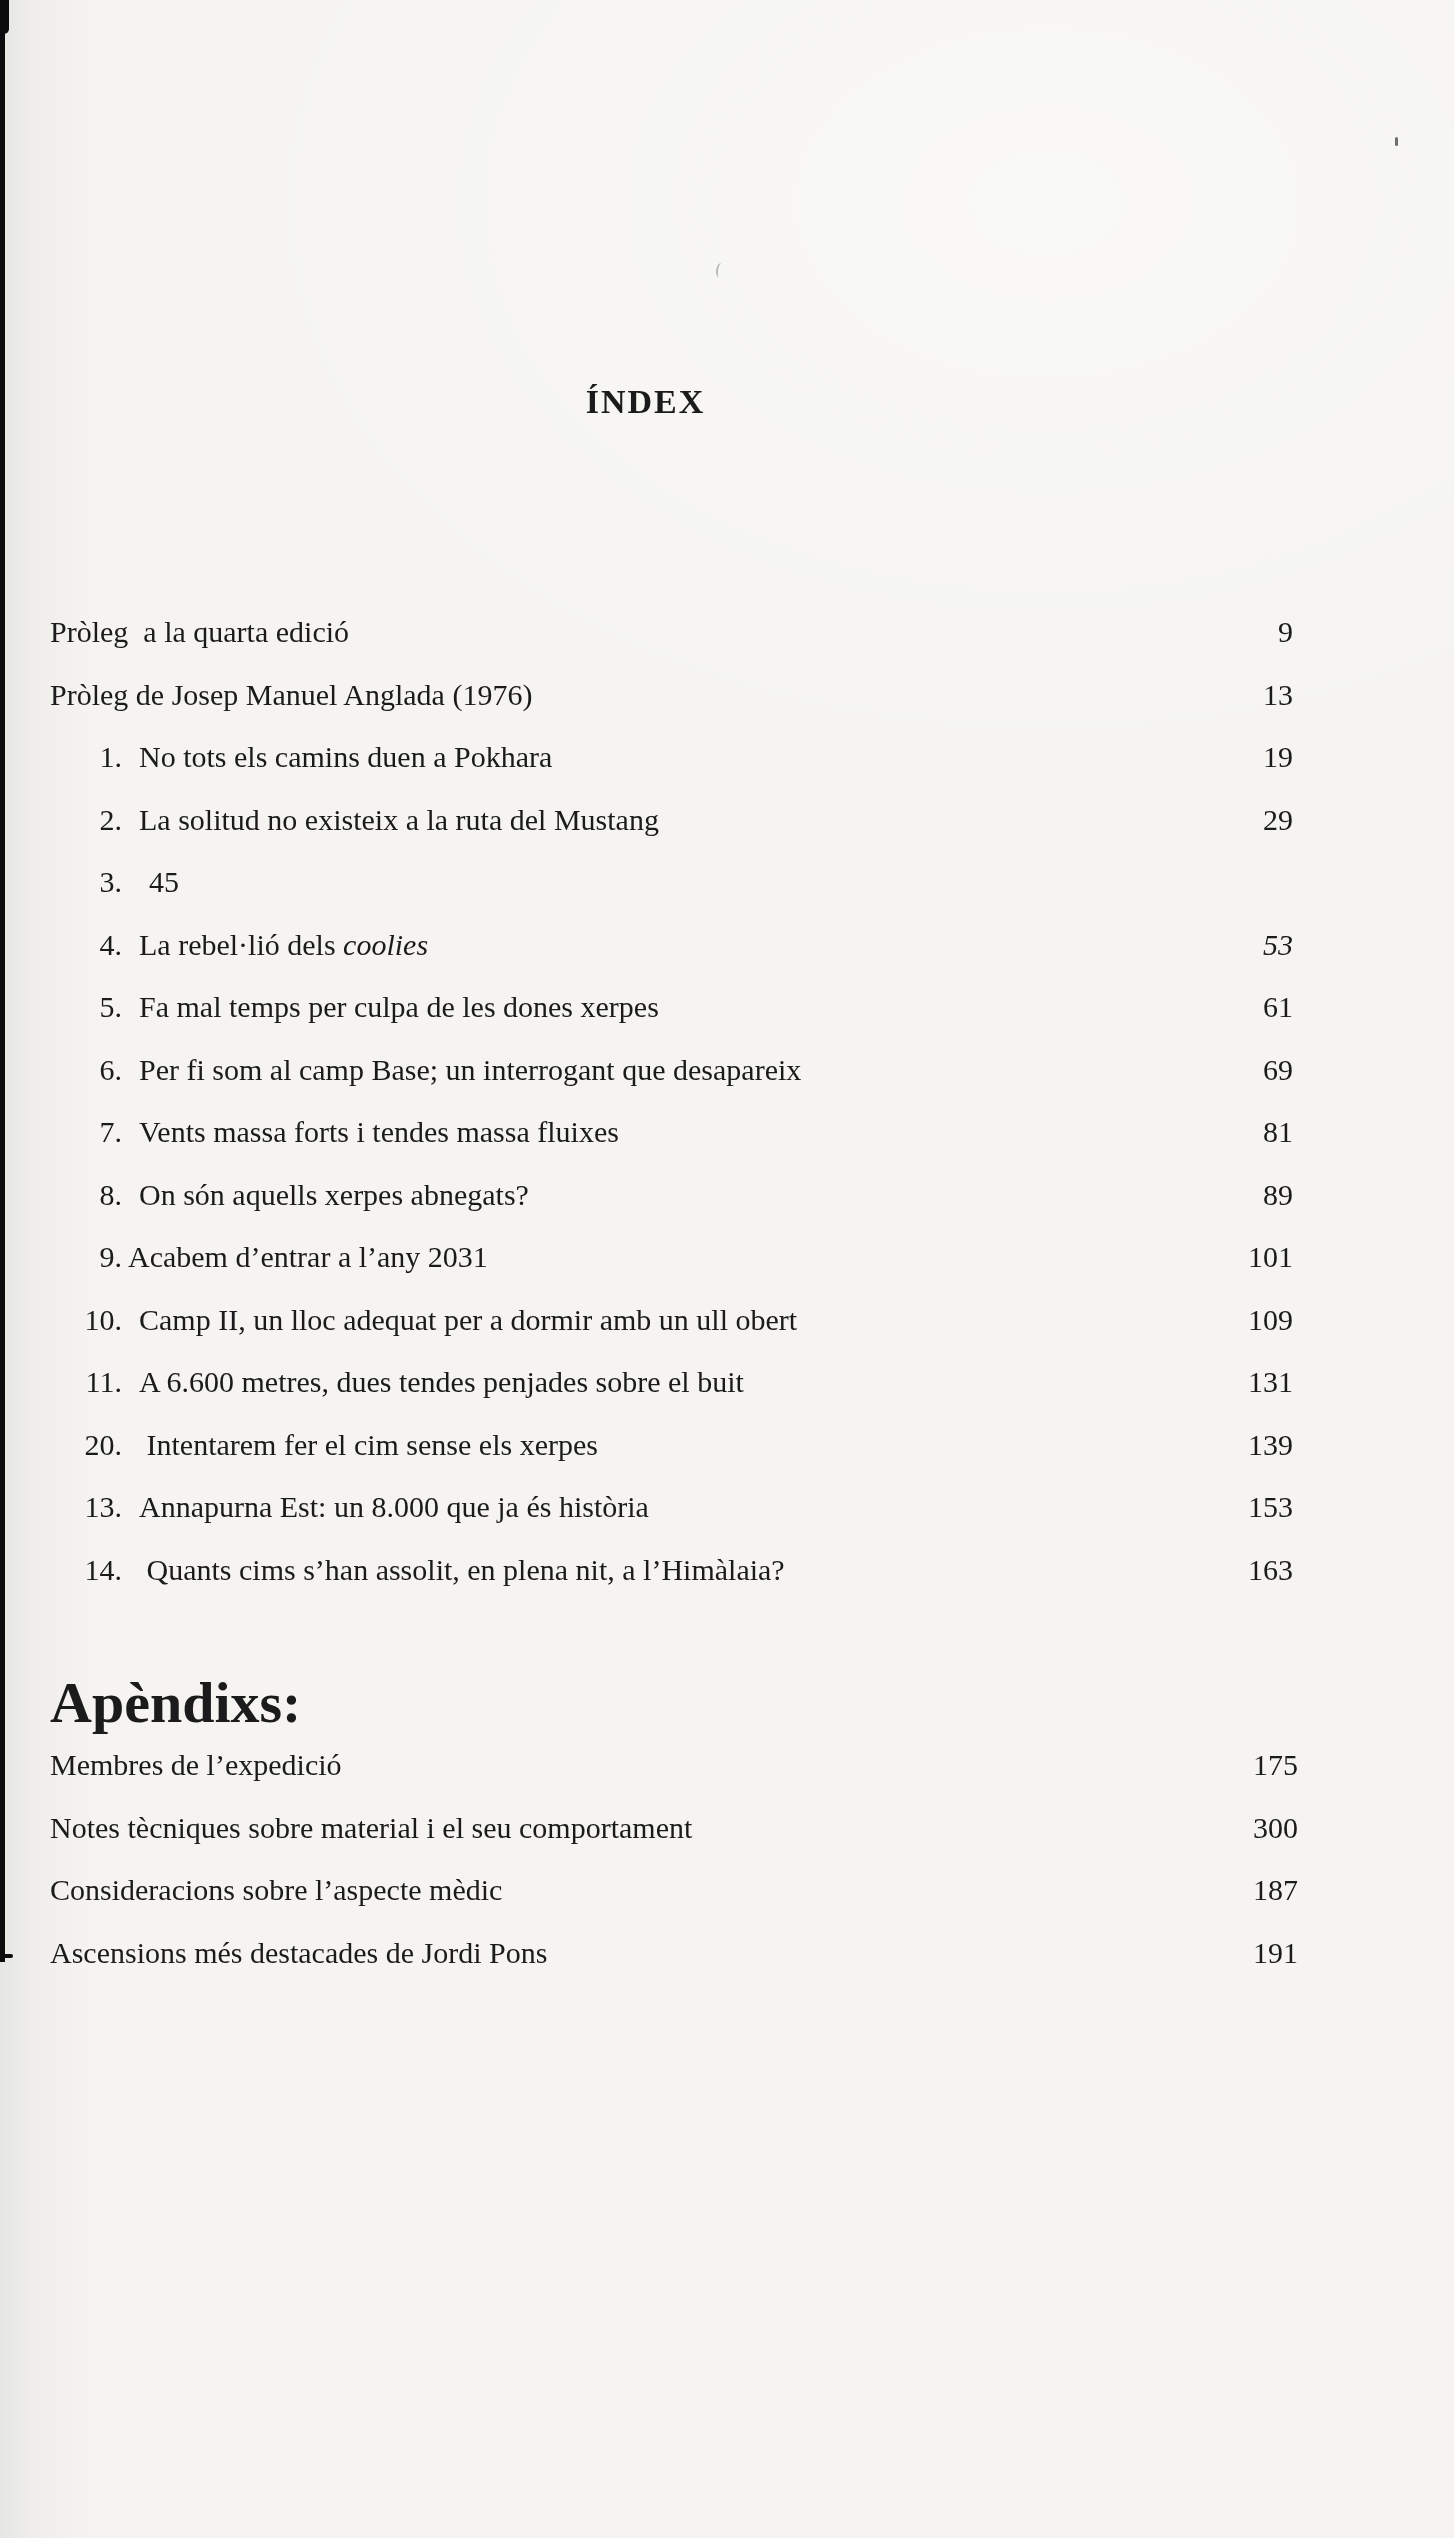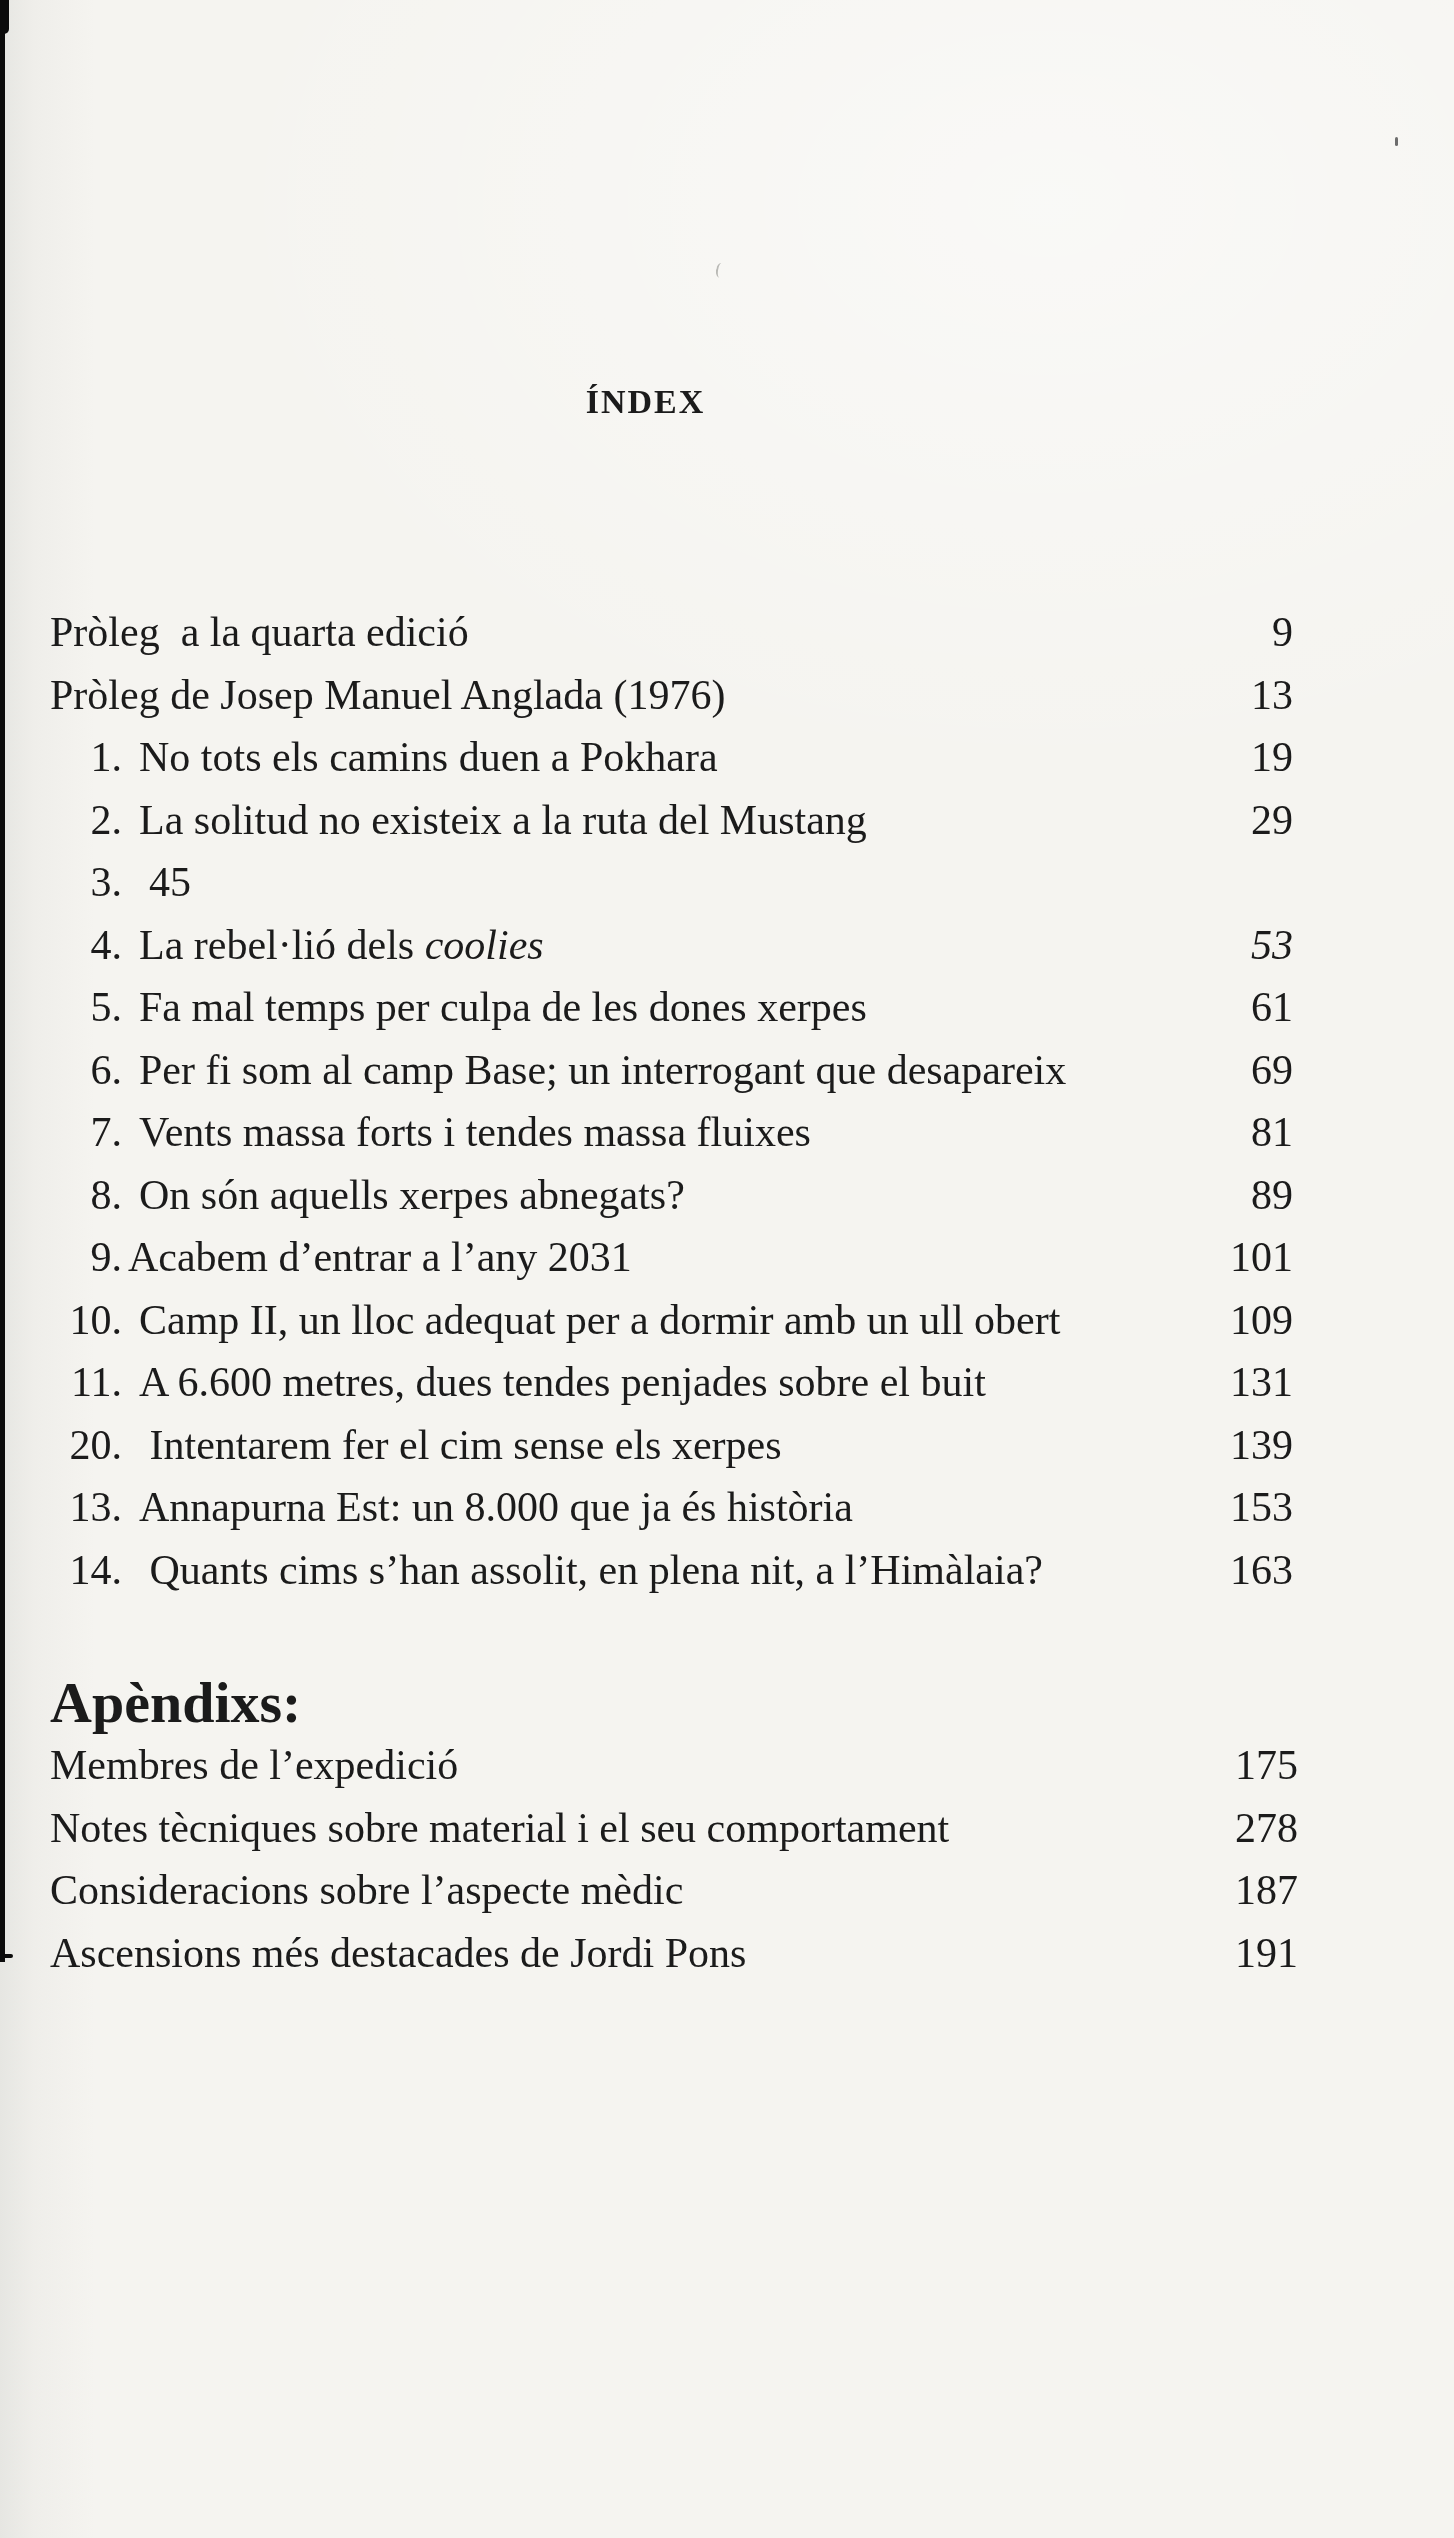--- a/index.html
+++ b/index.html
@@ -27,21 +27,21 @@
     transform:translateX(-26px);
   }
 
   .toc  { position:absolute; top:601px;  left:50px; right:161px; }
   .apx  { position:absolute; top:1734px; left:50px; right:156px; }
   .apx-heading {
     position:absolute; top:1671px; left:50px;
     font-size:58px; font-weight:bold; height:63px; line-height:63px;
   }
 
-  .row { display:flex; align-items:baseline; height:62.5px; line-height:62.5px; font-size:42px; }
+  .row { display:flex; align-items:baseline; height:62.5px; line-height:62.5px; font-size:30px; }
   .num { width:72px; flex:none; text-align:right; margin-right:17px; white-space:pre; }
   .row.tight .num { margin-right:6px; }
   .t   { flex:1; white-space:pre; overflow:hidden; }
   .pg  { flex:none; text-align:right; margin-left:10px; white-space:pre; }
   .it  { font-style:italic;text-align:right; }
 </style>
 </head>
 <body>
 
 <div class="page">
@@ -135,21 +135,21 @@
 
   <div class="apx-heading">Apèndixs:</div>
 
   <div class="apx">
     <div class="row">
       <span class="t">Membres de l’expedició</span>
       <span class="pg">175</span>
     </div>
     <div class="row">
       <span class="t">Notes tècniques sobre material i el seu comportament</span>
-      <span class="pg">278</span>
+      <span class="pg">300</span>
     </div>
     <div class="row">
       <span class="t">Consideracions sobre l’aspecte mèdic</span>
       <span class="pg">187</span>
     </div>
     <div class="row">
       <span class="t">Ascensions més destacades de Jordi Pons</span>
       <span class="pg">191</span>
     </div>
   </div>

